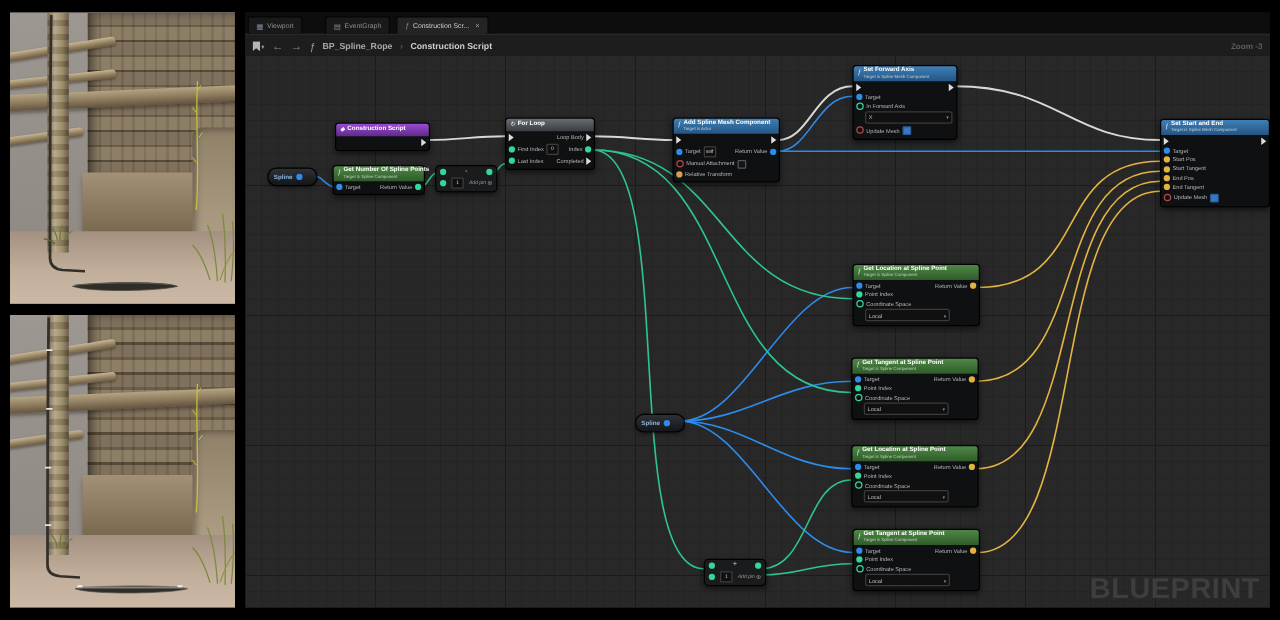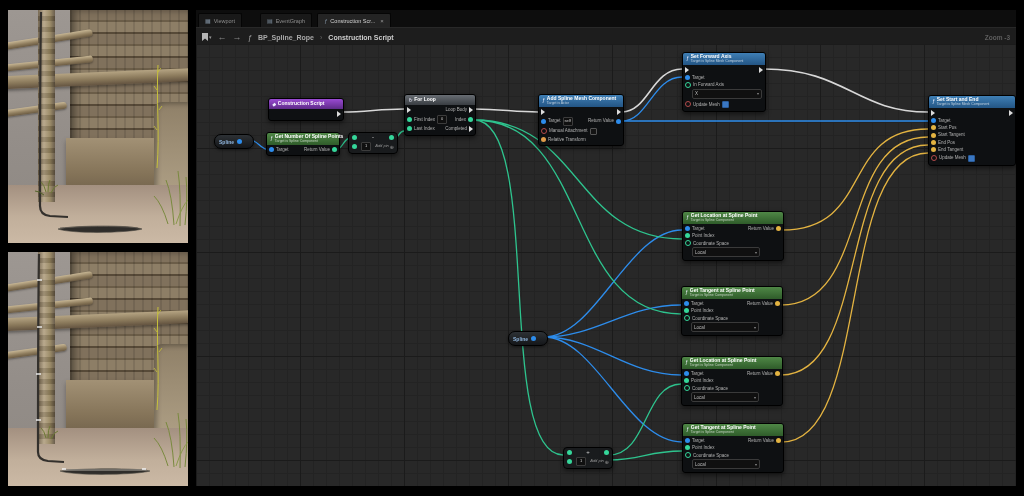--- a/index.html
+++ b/index.html
@@ -629,15 +629,16 @@
         <div class="row">
           <i class="pin int"></i>
           <span class="litbox">1</span>
           <span class="addpin">
               <em>Add pin</em>
               <span class="ap">⊕</span>
             </span>
         </div>
       </div>
 
+      <div class="watermark">BLUEPRINT</div>
     </div>
   </div>
 </div>
 
 </body></html>

